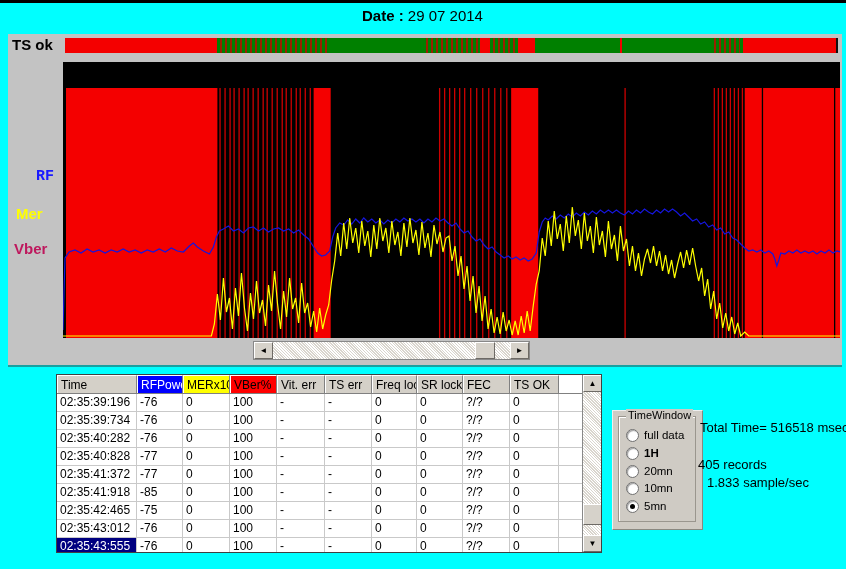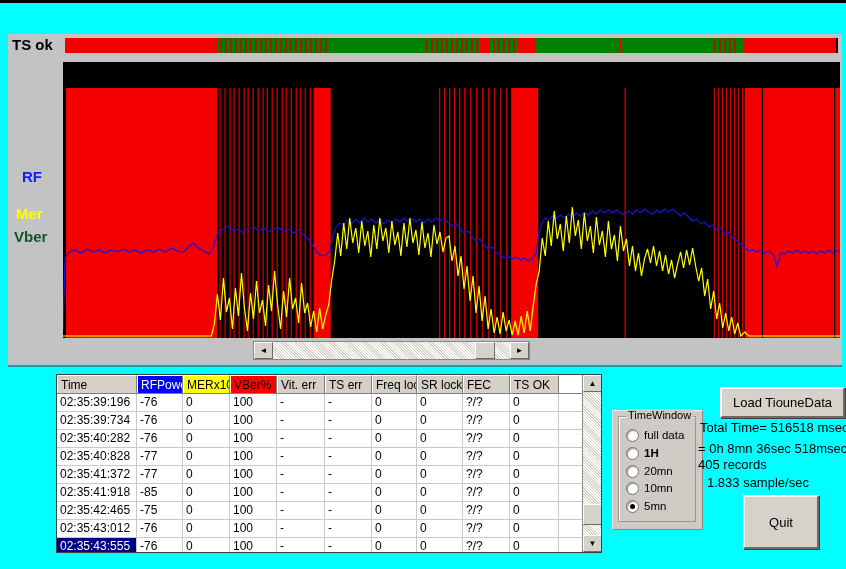--- a/index.html
+++ b/index.html
@@ -55,43 +55,44 @@
   .radio-dot{position:absolute;left:3px;top:3px;width:5px;height:5px;border-radius:50%;background:#000;}
   .radio-label{font-size:11.5px;color:#000;white-space:nowrap;}
   #footer{left:135px;top:553px;font-size:13px;color:#000;white-space:pre;}
 </style>
 </head>
 <body>
 
 <div id="screen">
   <div id="topbar" class="abs"></div>
 
+  <div class="abs hdr" style="left:362px;"><b>Date :</b>&nbsp;<span>29 07 2014</span></div>
 
   <div id="panel" class="abs"></div>
   <div id="tsok-label" class="abs">TS ok</div>
   <div id="ts-strip" class="abs">
       <div class="seg seg-red" style="left: 0px; width: 152px;"></div>
       <div class="seg seg-mix" style="left: 152px; width: 113px;"></div>
       <div class="seg seg-green" style="left: 265px; width: 93px;"></div>
       <div class="seg seg-mix" style="left: 358px; width: 57px;"></div>
       <div class="seg seg-red" style="left: 415px; width: 10px;"></div>
       <div class="seg seg-mix" style="left: 425px; width: 28px;"></div>
       <div class="seg seg-red" style="left: 453px; width: 17px;"></div>
       <div class="seg seg-green" style="left: 470px; width: 85px;"></div>
       <div class="seg seg-red" style="left: 555px; width: 2px;"></div>
       <div class="seg seg-green" style="left: 557px; width: 89px;"></div>
       <div class="seg seg-mix" style="left: 646px; width: 29px;"></div>
       <div class="seg seg-green" style="left: 675px; width: 3px;"></div>
       <div class="seg seg-red" style="left: 678px; width: 93px;"></div>
       <div class="seg seg-black" style="left: 771px; width: 2px;"></div>
     </div>
 
-  <div class="abs yaxis-label" style="left:22px;top:168px;color:#1a1aff;">RF</div>
+  <div class="abs yaxis-label" style="left:36px;top:168px;color:#1a1aff;font-family:Liberation Mono, monospace;">RF</div>
   <div class="abs yaxis-label" style="left:16px;top:205px;color:#ffff00;">Mer</div>
-  <div class="abs yaxis-label" style="left:14px;top:228px;color:#14532d;">Vber</div>
+  <div class="abs yaxis-label" style="left:14px;top:240px;color:#be185d;">Vber</div>
 
   <div id="chart-wrap" class="abs">
     <svg id="chart-svg" width="777" height="276" viewBox="0 0 775 276" preserveAspectRatio="none" xmlns="http://www.w3.org/2000/svg">
         <rect x="0" y="0" width="775" height="276" fill="#000000"></rect>
         <rect x="3" y="26" width="151" height="250" fill="#f40000"></rect>
         <rect x="250" y="26" width="17" height="250" fill="#f40000"></rect>
         <rect x="447" y="26" width="27" height="250" fill="#f40000"></rect>
         <rect x="680" y="26" width="95" height="250" fill="#f40000"></rect>
         <rect x="156" y="26" width="1.3" height="250" fill="#cc0000"></rect>
         <rect x="161" y="26" width="1.3" height="250" fill="#cc0000"></rect>
@@ -189,24 +190,17 @@
         <span class="radio-label">10mn</span>
       </div>
       <div class="radio-row abs" style="top: 499px;">
         <span class="radio-circle">
           <span class="radio-dot"></span>
         </span>
         <span class="radio-label">5mn</span>
       </div>
     </div>
 
-  <div class="abs btn" style="left:720px;top:387px;width:121px;height:27px;">
-      <span>Load TiouneData</span>
-    </div>
   <div class="abs side-txt" style="left:700px;top:420px;">Total Time= 516518 msec</div>
-  <div class="abs side-txt" style="left:698px;top:441px;">= 0h 8mn 36sec 518msec</div>
   <div class="abs side-txt" style="left:698px;top:457px;">405 records</div>
   <div class="abs side-txt" style="left:707px;top:475px;">1.833 sample/sec</div>
-  <div class="abs btn" style="left:743px;top:495px;width:72px;height:50px;">
-      <span>Quit</span>
-    </div>
 
 </div>
 
 </body></html>

